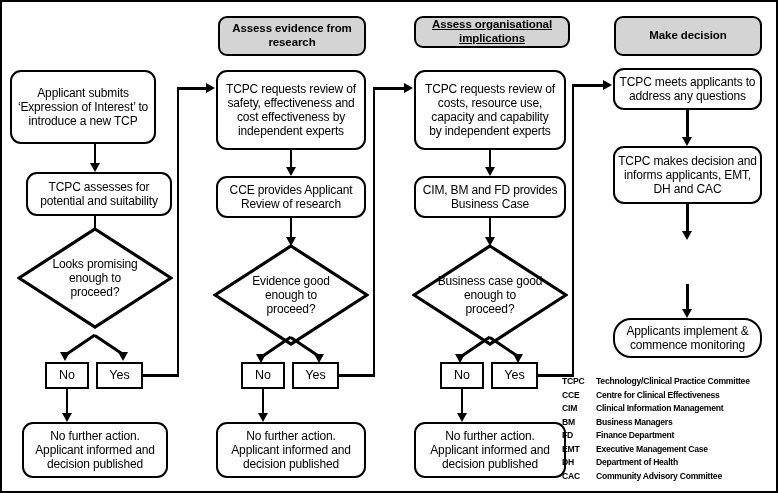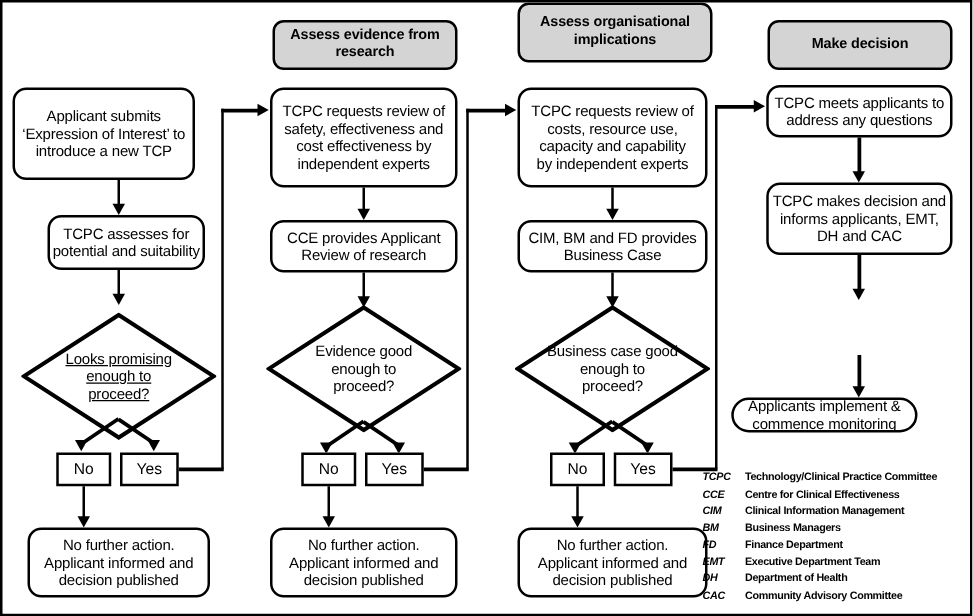--- a/index.html
+++ b/index.html
@@ -113,48 +113,47 @@
   }
   #legend .lrow{
     display:flex;
     align-items:baseline;
     height:13.5px;
   }
   #legend .abbr{
     width:34px;
     flex:0 0 34px;
     letter-spacing:-0.2px;
-    font-style:italic;
   }
   #legend .mean{
     letter-spacing:-0.25px;
     white-space:nowrap;
     text-align:center;
   }
 </style>
 </head>
 <body>
 
 <div id="canvas">
 
 
   <div class="node process" style="left:8px;top:68px;width:146px;height:74px;">Applicant submits
 ‘Expression of Interest’ to
 introduce a new TCP</div>
 
   <div class="conn vline" style="left:91.8px;top:142px;height:22px;"></div>
   <div class="arrow-down" style="left:87.5px;top:161px;"></div>
 
-  <div class="node process" style="left:36px;top:170px;width:126px;height:44px;">TCPC assesses for
+  <div class="node process" style="left:24px;top:170px;width:146px;height:44px;">TCPC assesses for
 potential and suitability</div>
 
   <div class="conn vline" style="left:91.8px;top:214px;height:22px;"></div>
   <div class="arrow-down" style="left:87.5px;top:233px;"></div>
 
-  <div class="diamond" style="left:15px;top:248px;width:156px;height:102px;text-decoration:underline;">
+  <div class="diamond" style="left:15px;top:225px;width:156px;height:102px;">
     <svg class="dshape" viewBox="0 0 156 102" preserveAspectRatio="none">
       <polygon points="78,2 154,51 78,100 2,51" fill="#ffffff" stroke="#000" stroke-width="3.2"></polygon>
     </svg>
     <div class="dlabel">Looks promising
 enough to
 proceed?</div>
   </div>
 
   <div class="leg" style="left:93px;top:332px;width:36px;transform:rotate(146deg);"></div>
   <div class="arrow-down" style="left:57.5px;top:350px;"></div>
@@ -217,21 +216,21 @@
 
   <div class="node process" style="left:214px;top:420px;width:150px;height:56px;">No further action.
 Applicant informed and
 decision published</div>
 
   <div class="conn hline" style="left:337px;top:372px;width:36px;"></div>
   <div class="conn vline" style="left:370.5px;top:85px;height:288px;"></div>
   <div class="conn hline" style="left:370.5px;top:85px;width:34px;"></div>
   <div class="arrow-right" style="left:402px;top:80.5px;"></div>
 
-  <div class="node phase" style="left:412px;top:0;width:156px;height:48px;">Assess organisational
+  <div class="node phase" style="left:412px;top:14px;width:156px;height:32px;text-decoration:underline;">Assess organisational
 implications</div>
 
   <div class="node process" style="left:412px;top:68px;width:152px;height:80px;">TCPC requests review of
 costs, resource use,
 capacity and capability
 by independent experts</div>
 
   <div class="conn vline" style="left:486.8px;top:148px;height:20px;"></div>
   <div class="arrow-down" style="left:482.5px;top:165px;"></div>
 
@@ -283,21 +282,21 @@
 informs applicants, EMT,
 DH and CAC</div>
 
   <div class="conn vline" style="left:684.3px;top:202px;height:30px;"></div>
   <div class="arrow-down" style="left:680px;top:229px;"></div>
 
 
   <div class="conn vline" style="left:684.3px;top:282px;height:28px;"></div>
   <div class="arrow-down" style="left:680px;top:307px;"></div>
 
-  <div class="node process" style="left:583px;top:316px;width:149px;height:28px;border-radius:18px;">Applicants implement &amp;
+  <div class="node process" style="left:611px;top:316px;width:149px;height:40px;border-radius:18px;">Applicants implement &amp;
 commence monitoring</div>
 
   <div id="legend">
     <div class="lrow">
       <span class="abbr">TCPC</span>
       <span class="mean">Technology/Clinical Practice Committee</span>
     </div>
     <div class="lrow">
       <span class="abbr">CCE</span>
       <span class="mean">Centre for Clinical Effectiveness</span>
@@ -309,21 +308,21 @@
     <div class="lrow">
       <span class="abbr">BM</span>
       <span class="mean">Business Managers</span>
     </div>
     <div class="lrow">
       <span class="abbr">FD</span>
       <span class="mean">Finance Department</span>
     </div>
     <div class="lrow">
       <span class="abbr">EMT</span>
-      <span class="mean">Executive Department Team</span>
+      <span class="mean">Executive Management Case</span>
     </div>
     <div class="lrow">
       <span class="abbr">DH</span>
       <span class="mean">Department of Health</span>
     </div>
     <div class="lrow">
       <span class="abbr">CAC</span>
       <span class="mean">Community Advisory Committee</span>
     </div>
   </div>

